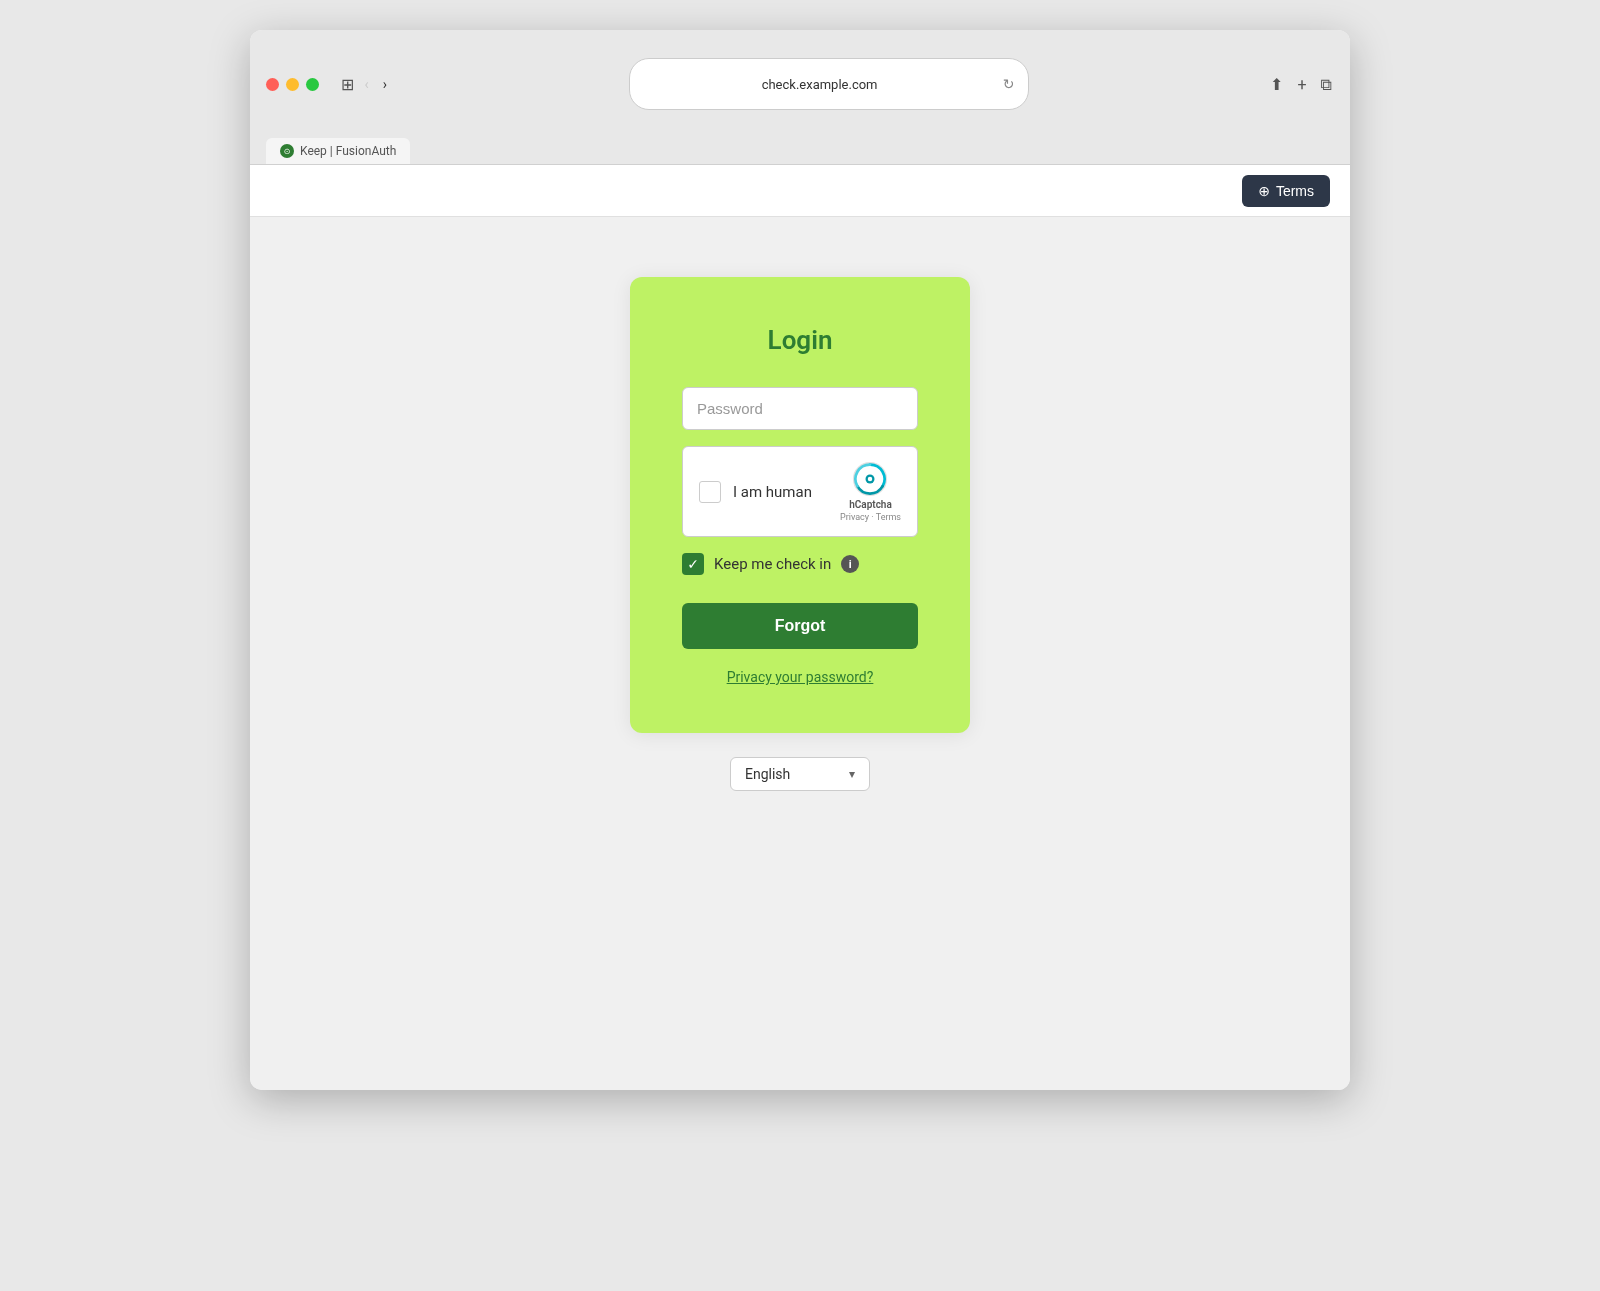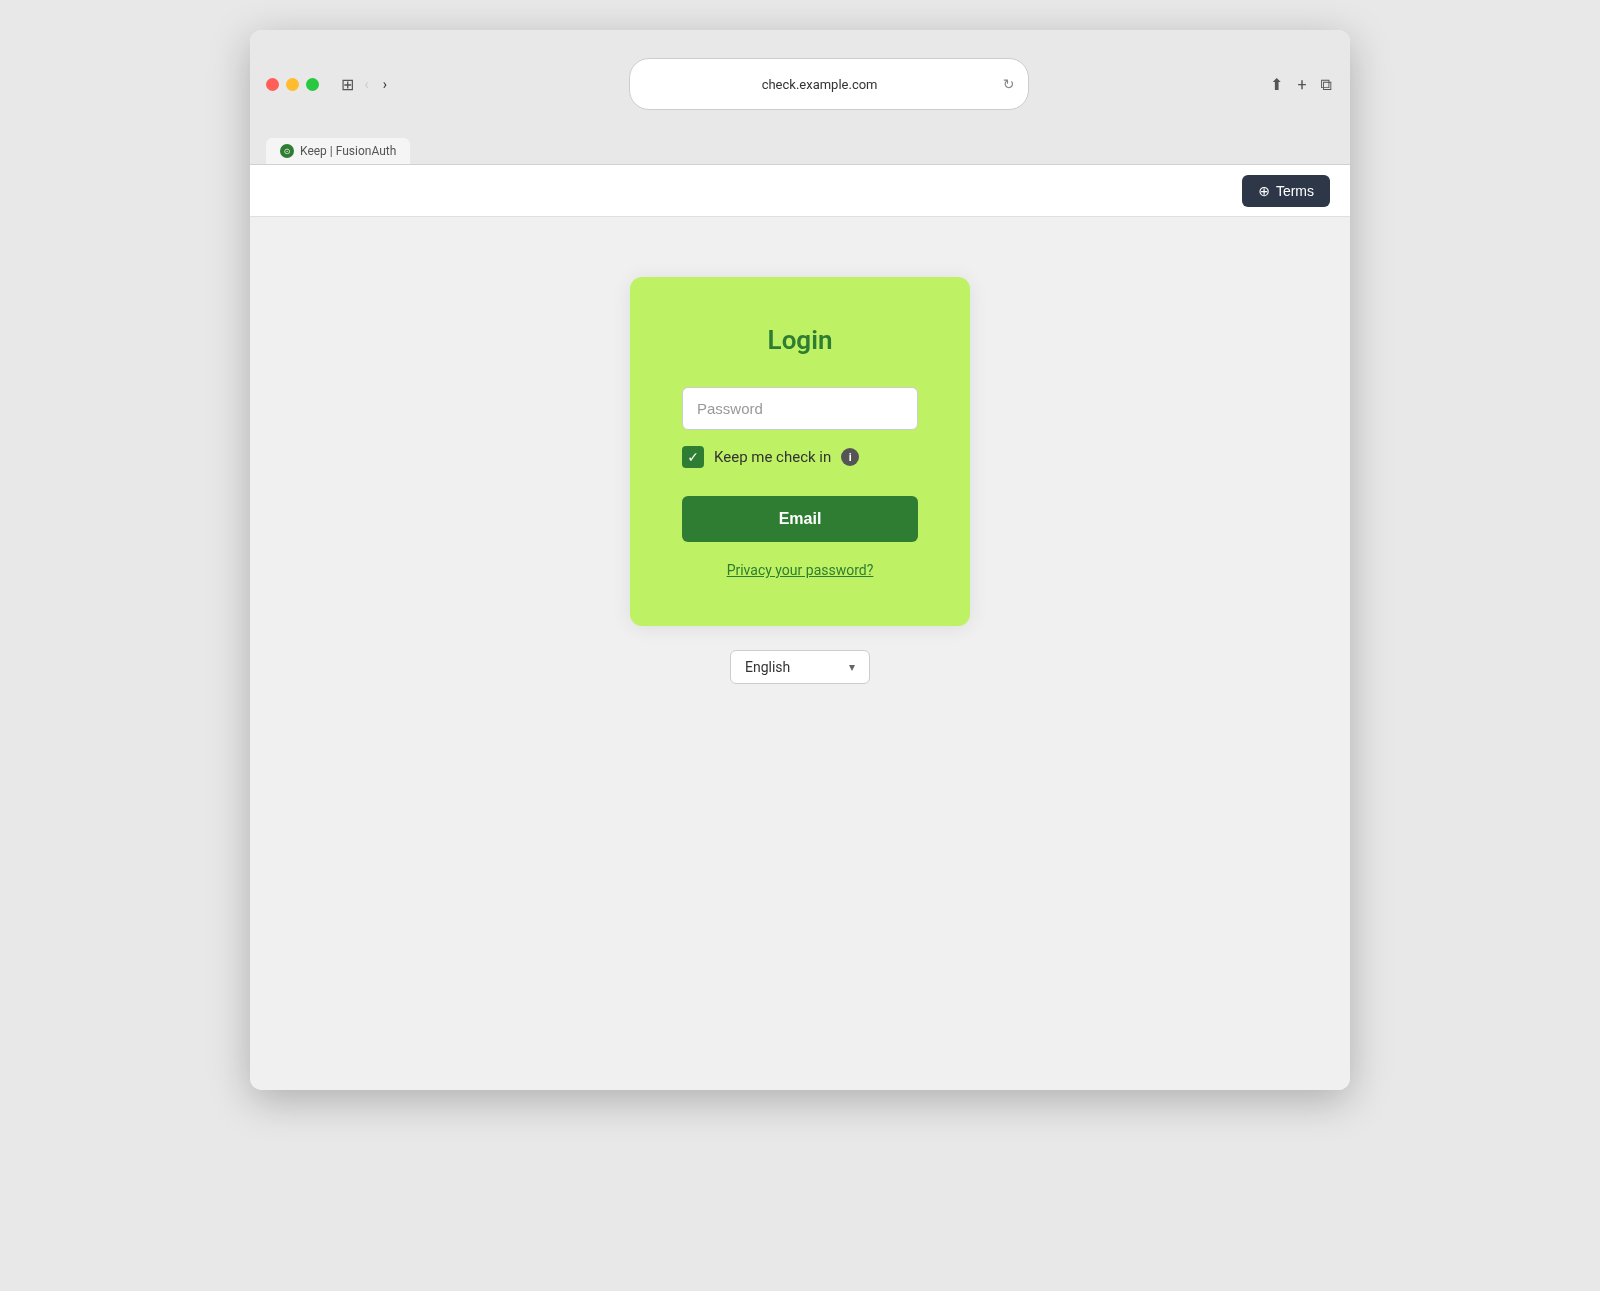--- a/index.html
+++ b/index.html
@@ -452,33 +452,53 @@
         <h1 class="login-title">Login</h1>
 
         
 
         
         <div class="form-group">
           <input type="password" class="form-input" placeholder="Password" style="">
         </div>
 
         
+        <div class="captcha-widget">
+          <div class="captcha-left">
+            <div class="captcha-checkbox"></div>
+            <span class="captcha-label">I am human</span>
+          </div>
+          <div class="captcha-right">
+            <div class="captcha-logo">
+              <svg viewBox="0 0 40 40" xmlns="http://www.w3.org/2000/svg">
+                <circle cx="20" cy="20" r="18" fill="none" stroke="#e0e0e0" stroke-width="2"></circle>
+                <path d="M20 4 A16 16 0 0 1 34 28" stroke="#00bcd4" stroke-width="3" fill="none" stroke-linecap="round"></path>
+                <path d="M34 28 A16 16 0 0 1 6 28" stroke="#0097a7" stroke-width="3" fill="none" stroke-linecap="round"></path>
+                <path d="M6 28 A16 16 0 0 1 20 4" stroke="#4dd0e1" stroke-width="3" fill="none" stroke-linecap="round"></path>
+                <circle cx="20" cy="20" r="5" fill="#0097a7"></circle>
+                <circle cx="20" cy="20" r="2.5" fill="white"></circle>
+              </svg>
+            </div>
+            <span class="captcha-brand">hCaptcha</span>
+            <span class="captcha-links">Privacy · Terms</span>
+          </div>
+        </div>
 
         
         <div class="keep-signed-row">
           <div class="keep-signed-checkbox">
             <span class="keep-signed-checkbox-checkmark">✓</span>
           </div>
           <span class="keep-signed-label">Keep me check in</span>
           <span class="info-icon">i</span>
         </div>
 
         
         <button class="submit-button">
-          <span>Email</span>
+          <span>Forgot</span>
         </button>
 
         
         <a class="forgot-link">
           <span>Privacy your password?</span>
         </a>
       </div>
 
       <div class="language-selector-wrapper">
         <div class="language-selector">

